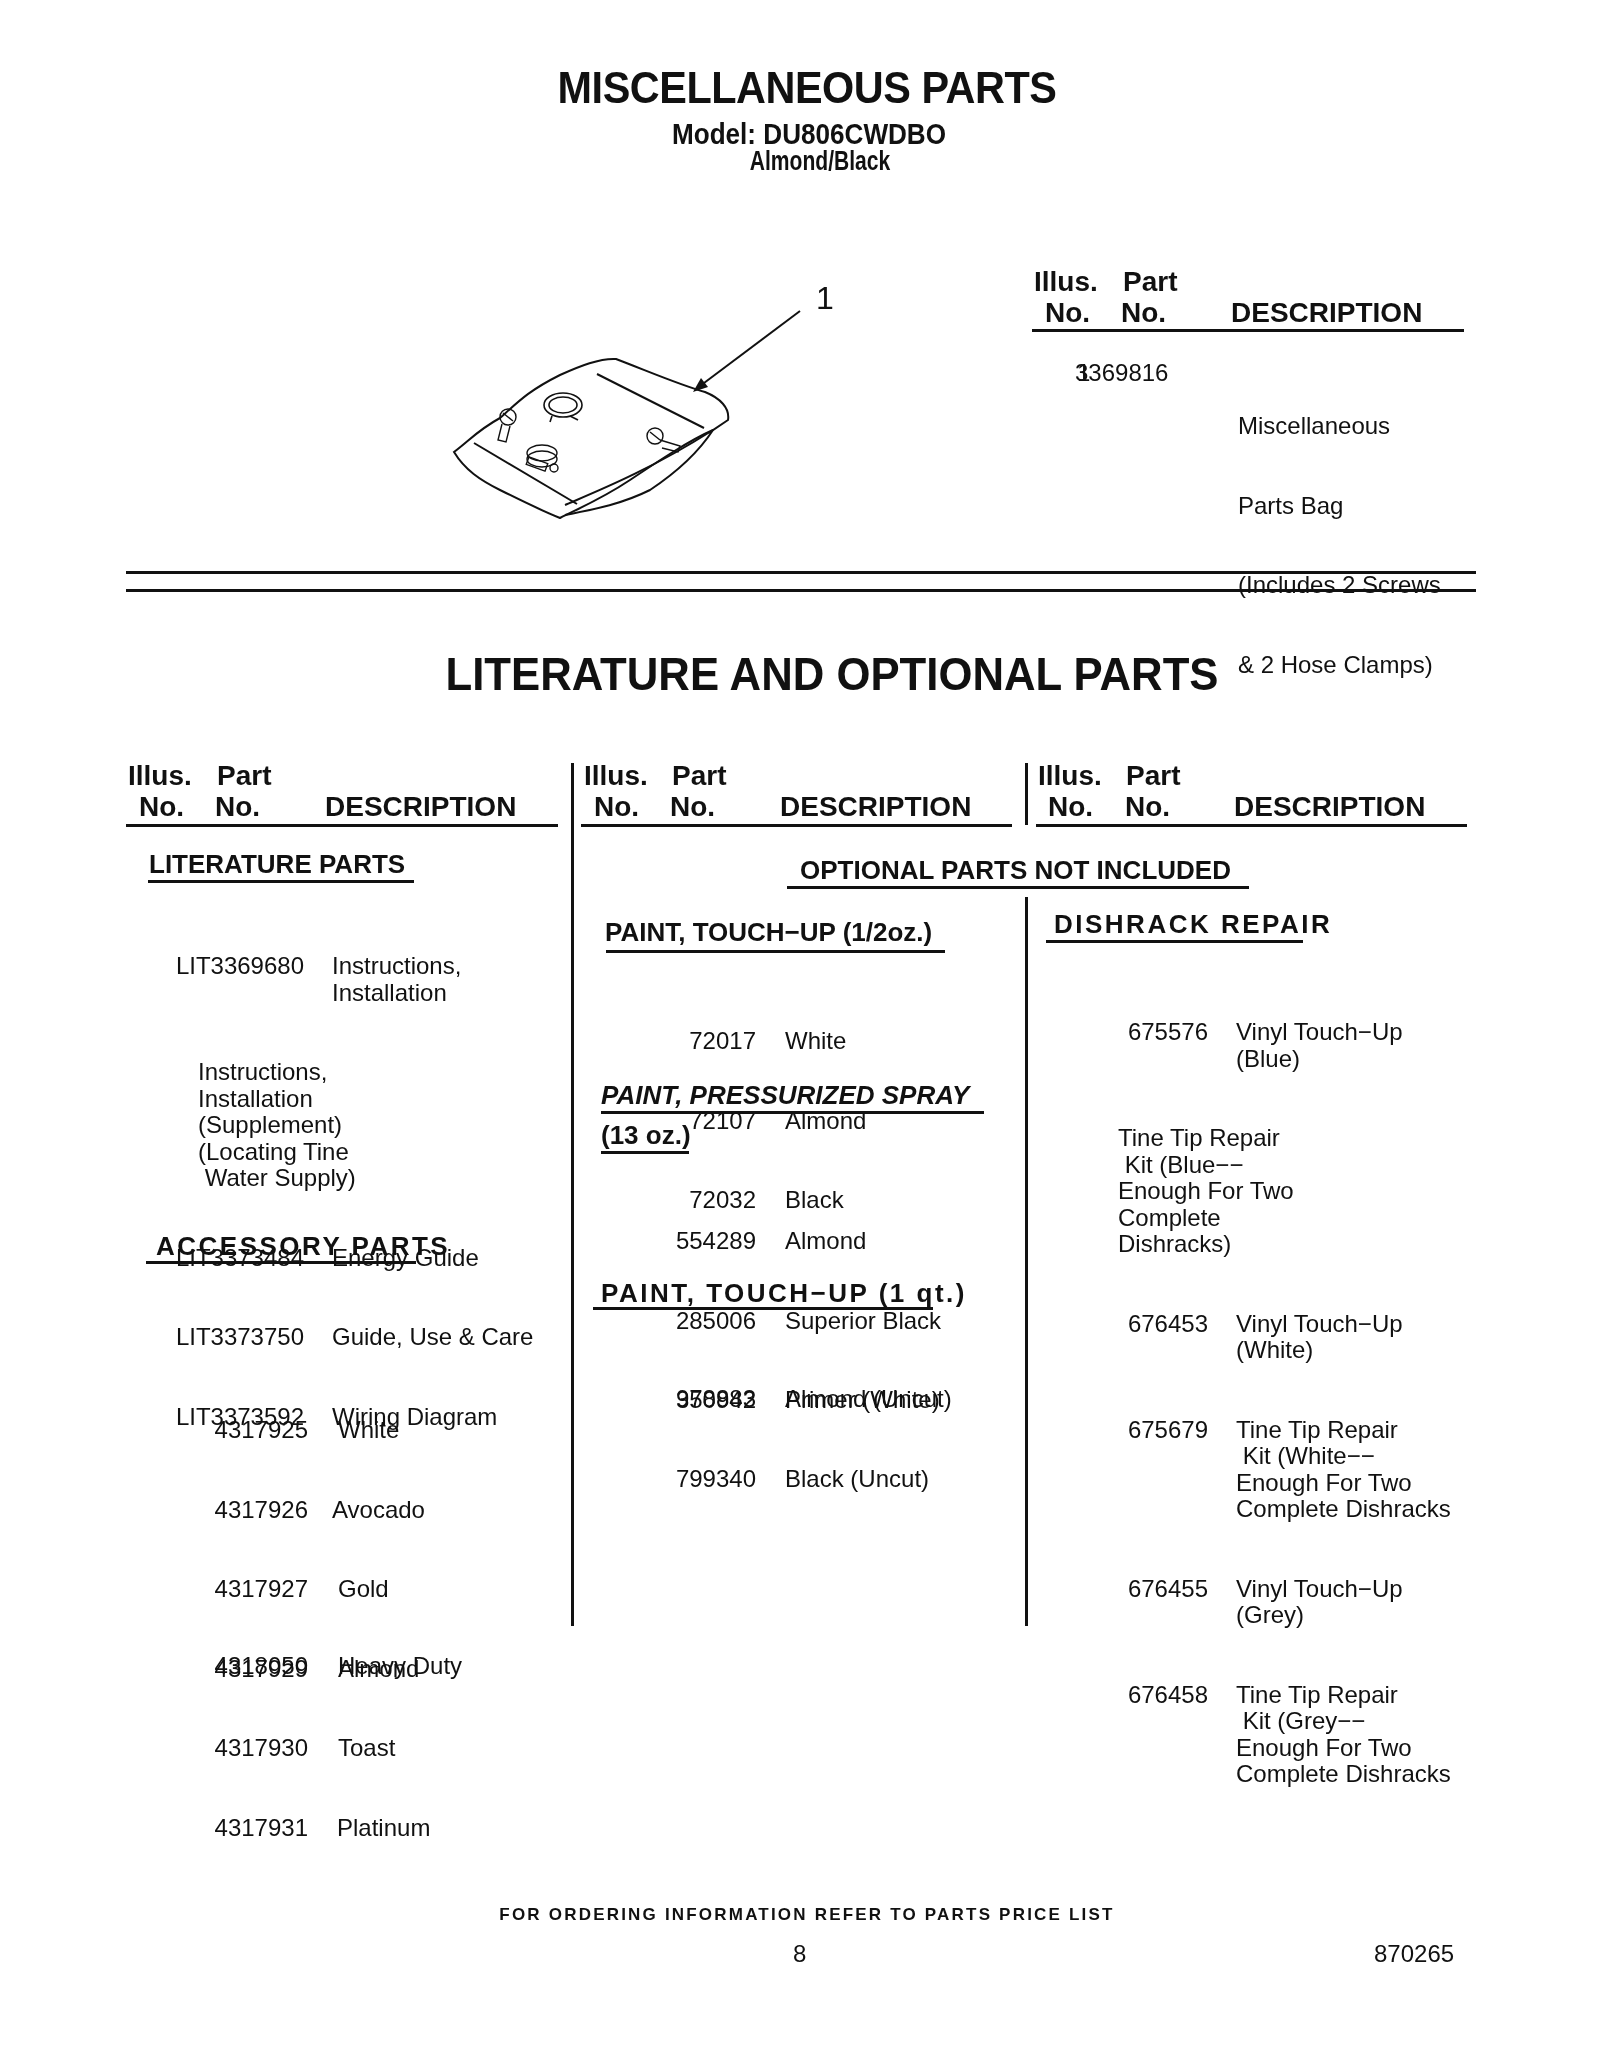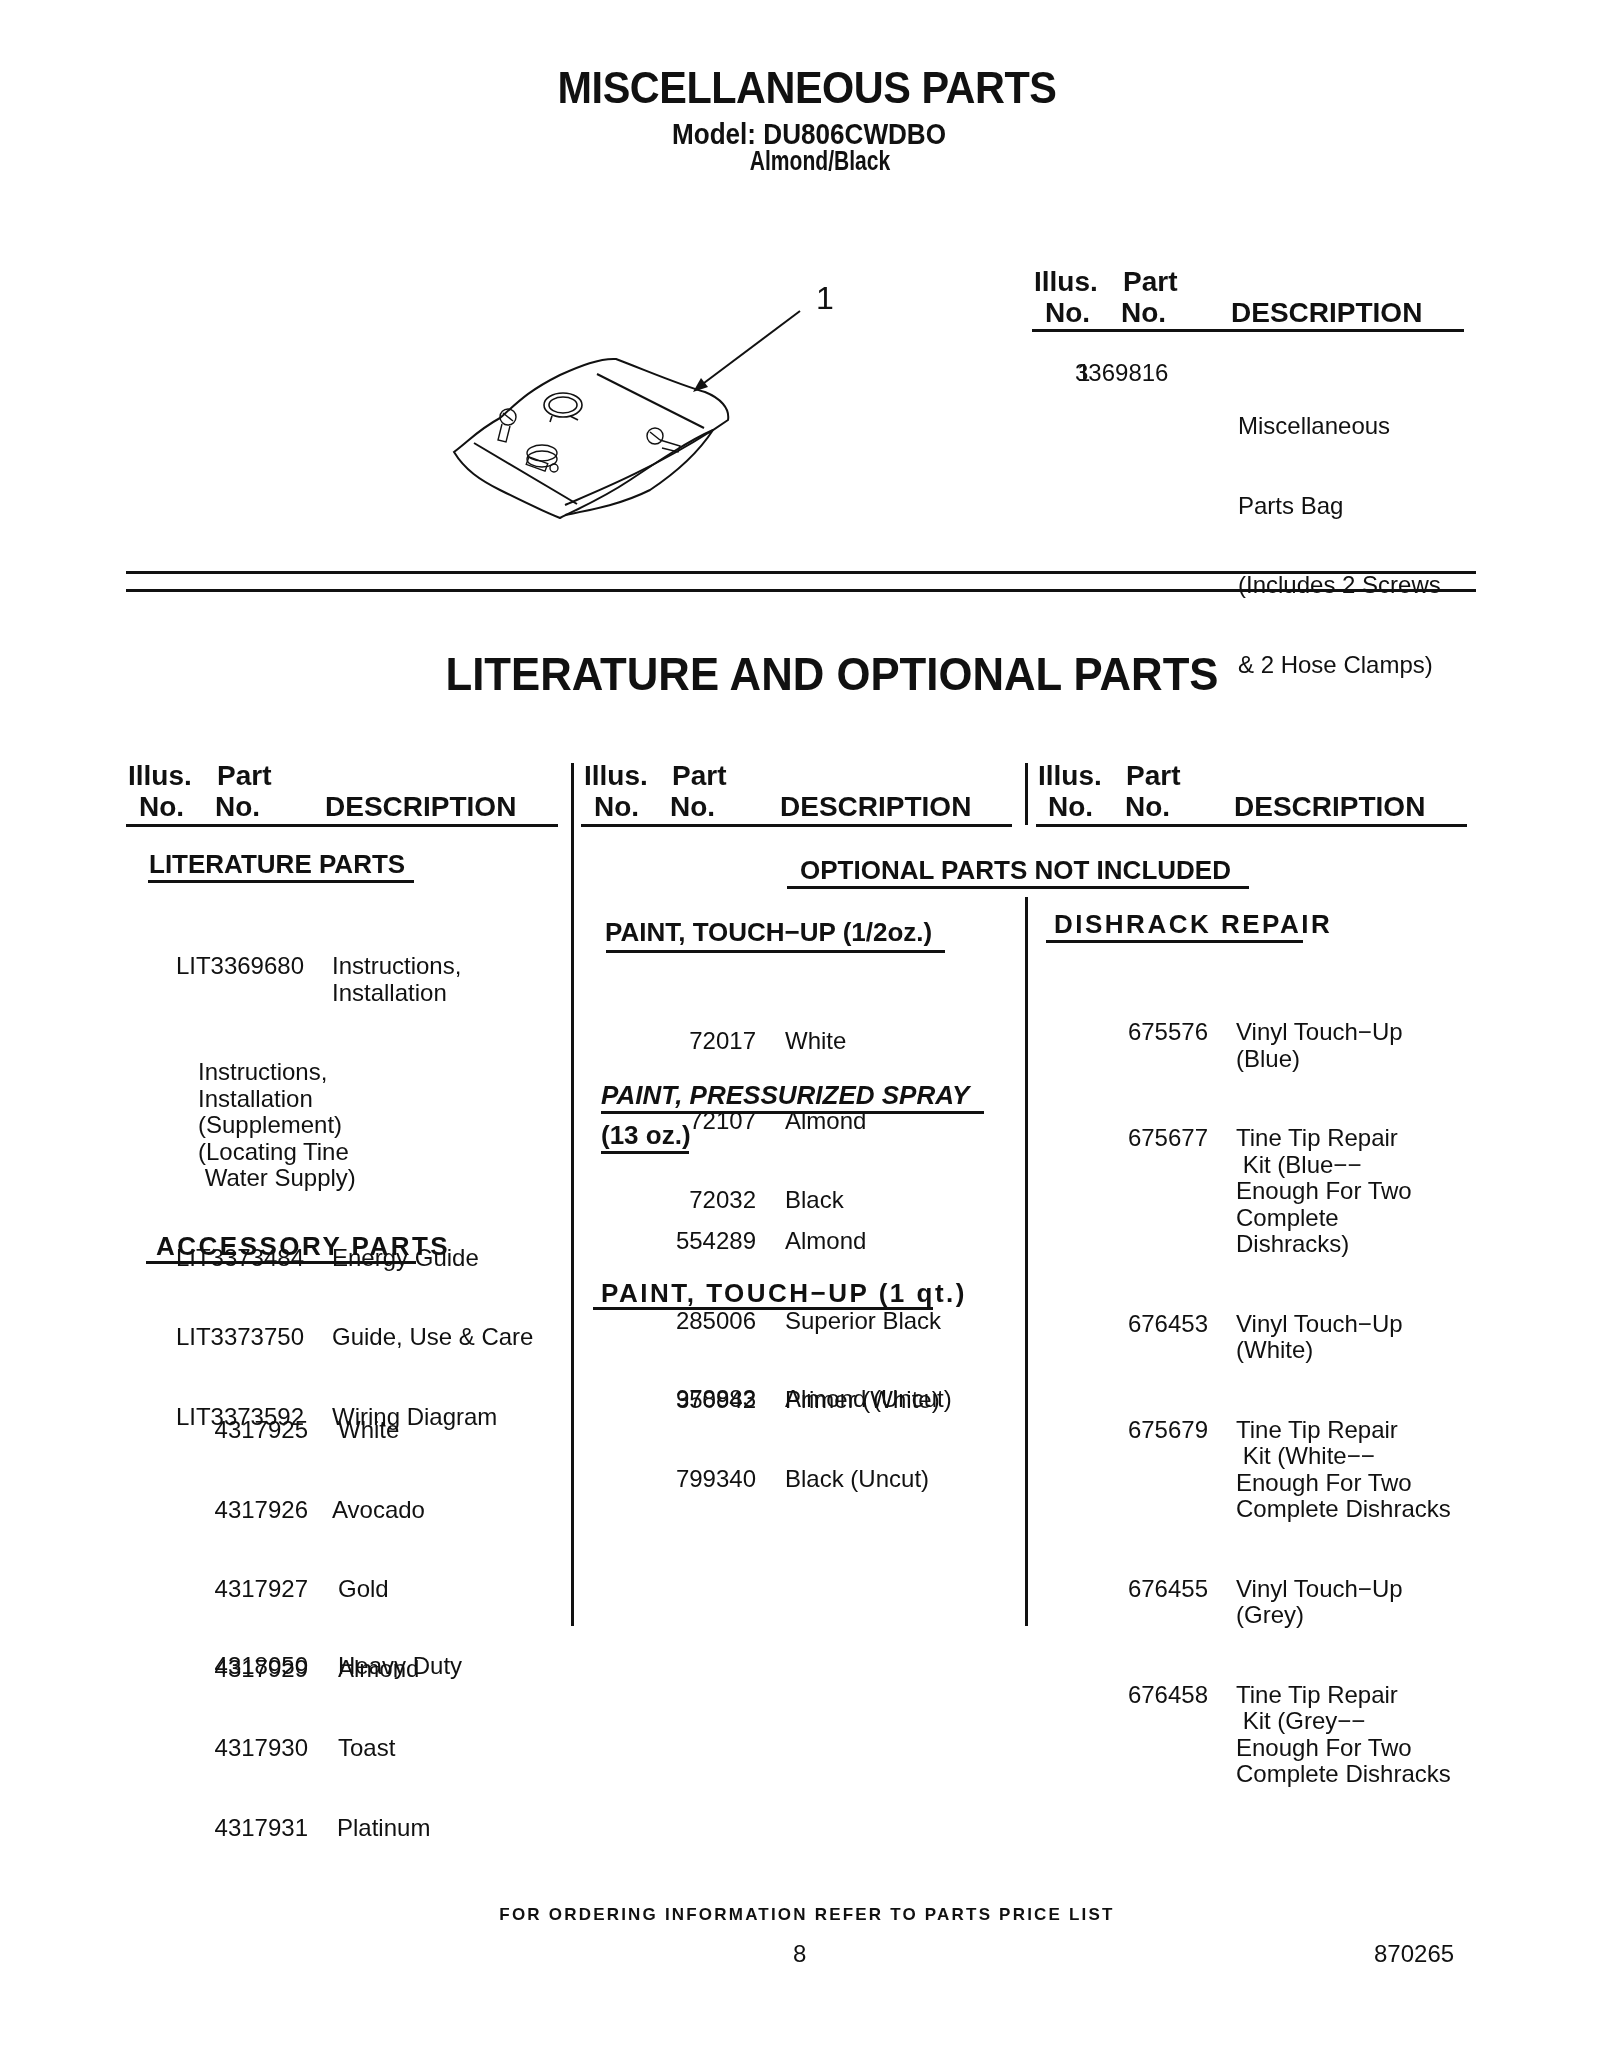--- a/index.html
+++ b/index.html
@@ -191,21 +191,21 @@
 <div class="abs rule" style="left:593px;top:1307px;width:340px;"></div>
 <div class="abs txt" style="left:640px;top:1333px;">
   <div class="row"><div class="pn" style="width:116px">978883</div><div style="margin-left:29px">Almond (Uncut)</div></div>
   <div class="row"><div class="pn" style="width:116px">799340</div><div style="margin-left:29px">Black (Uncut)</div></div>
 </div>
 
 <div class="abs sec sec-wide" style="left:1054px;top:909px;">DISHRACK REPAIR</div>
 <div class="abs rule" style="left:1046px;top:940px;width:257px;"></div>
 <div class="abs txt" style="left:1090px;top:966px;">
   <div class="row"><div class="pn" style="width:118px">675576</div><div style="margin-left:28px"><div>Vinyl Touch−Up</div><div>(Blue)</div></div></div>
-  <div class="row"><div class="pn" style="width:118px">675677</div><div style="margin-left:28px"><div>Tine Tip Repair</div><div> Kit (Blue−−</div><div>Enough For Two</div><div>Complete</div><div>Dishracks)</div></div></div>
+  <div class="row"><div style="margin-left:28px"><div>Tine Tip Repair</div><div> Kit (Blue−−</div><div>Enough For Two</div><div>Complete</div><div>Dishracks)</div></div></div>
   <div class="row"><div class="pn" style="width:118px">676453</div><div style="margin-left:28px"><div>Vinyl Touch−Up</div><div>(White)</div></div></div>
   <div class="row"><div class="pn" style="width:118px">675679</div><div style="margin-left:28px"><div>Tine Tip Repair</div><div> Kit (White−−</div><div>Enough For Two</div><div>Complete Dishracks</div></div></div>
   <div class="row"><div class="pn" style="width:118px">676455</div><div style="margin-left:28px"><div>Vinyl Touch−Up</div><div>(Grey)</div></div></div>
   <div class="row"><div class="pn" style="width:118px">676458</div><div style="margin-left:28px"><div>Tine Tip Repair</div><div> Kit (Grey−−</div><div>Enough For Two</div><div>Complete Dishracks</div></div></div>
 </div>
 
 <div class="abs footer-note">FOR ORDERING INFORMATION REFER TO PARTS PRICE LIST</div>
 <div class="abs page-num">8</div>
 <div class="abs doc-num">870265</div>
 

